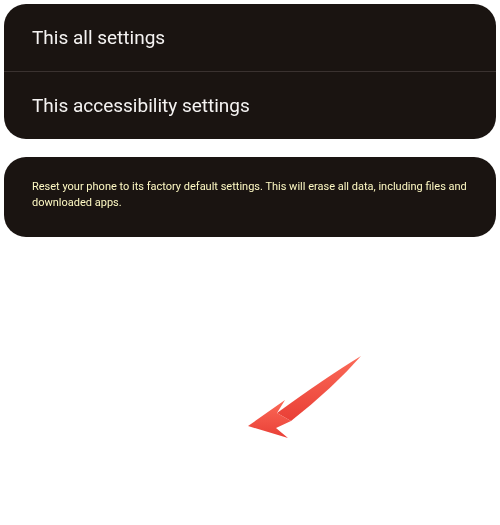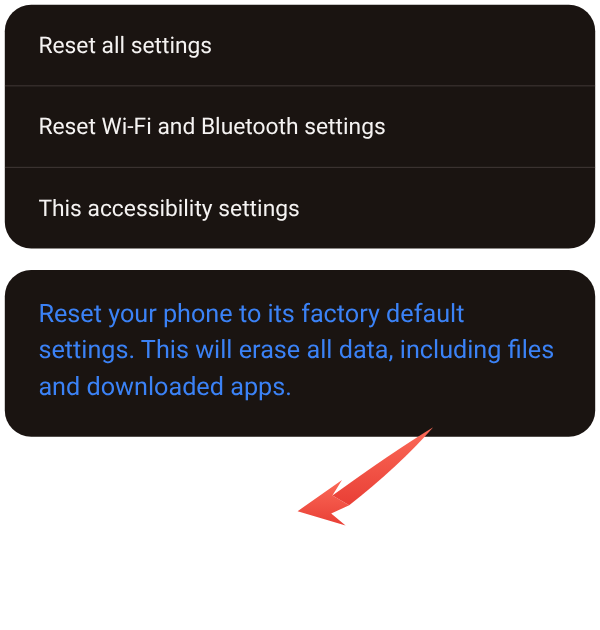--- a/index.html
+++ b/index.html
@@ -38,41 +38,38 @@
       padding: 22px 28px 26px 28px;
       cursor: pointer;
     }
     .factory-title {
       color: #f5f3f2;
       font-size: 19px;
       font-weight: 400;
       margin-bottom: 8px;
     }
     .factory-desc {
-      color: #3b82f6;
-      font-size: 21px;
+      color: #fef9c3;
+      font-size: 11px;
       line-height: 1.45;
       font-weight: 400;
     }
     .arrow {
       position: absolute;
       left: 243px;
       top: 348px;
       pointer-events: none;
     }
   </style>
 </head>
 <body>
 
 <div class="card card-top">
   <div class="list-item">
-    <span>Reset all settings</span>
-  </div>
-  <div class="list-item">
-    <span>Reset Wi-Fi and Bluetooth settings</span>
+    <span>This all settings</span>
   </div>
   <div class="list-item">
     <span>This accessibility settings</span>
   </div>
 </div>
 
 <div class="card">
   <div class="factory-item">
     <div class="factory-desc">Reset your phone to its factory default settings. This will erase all data, including files and downloaded apps.</div>
   </div>

